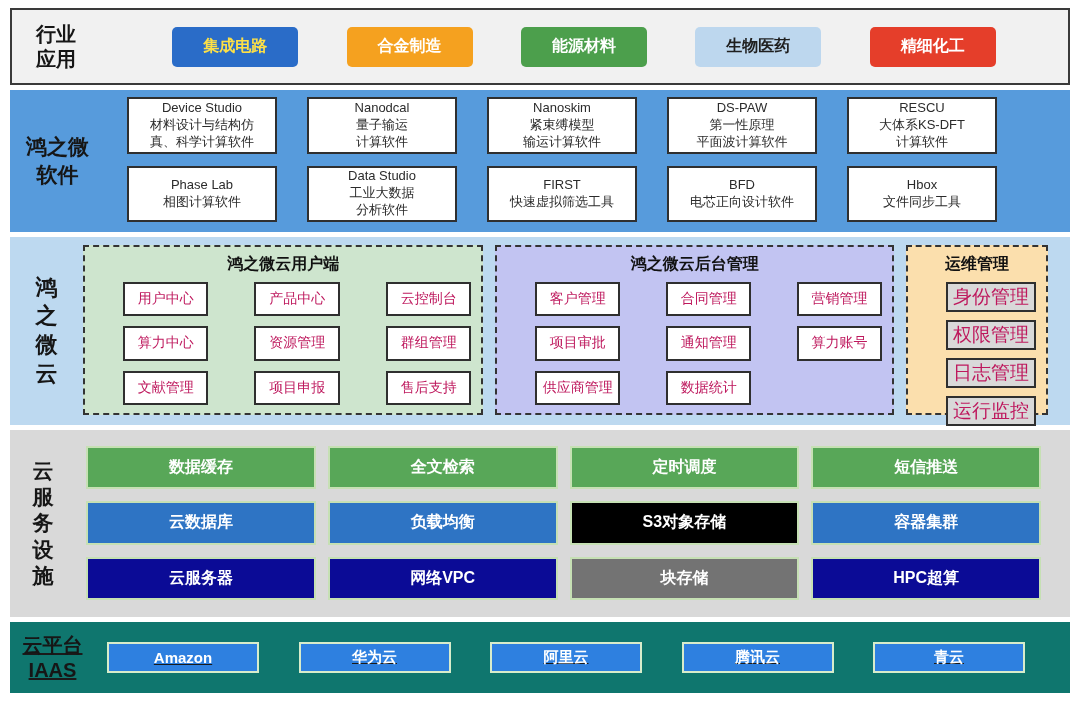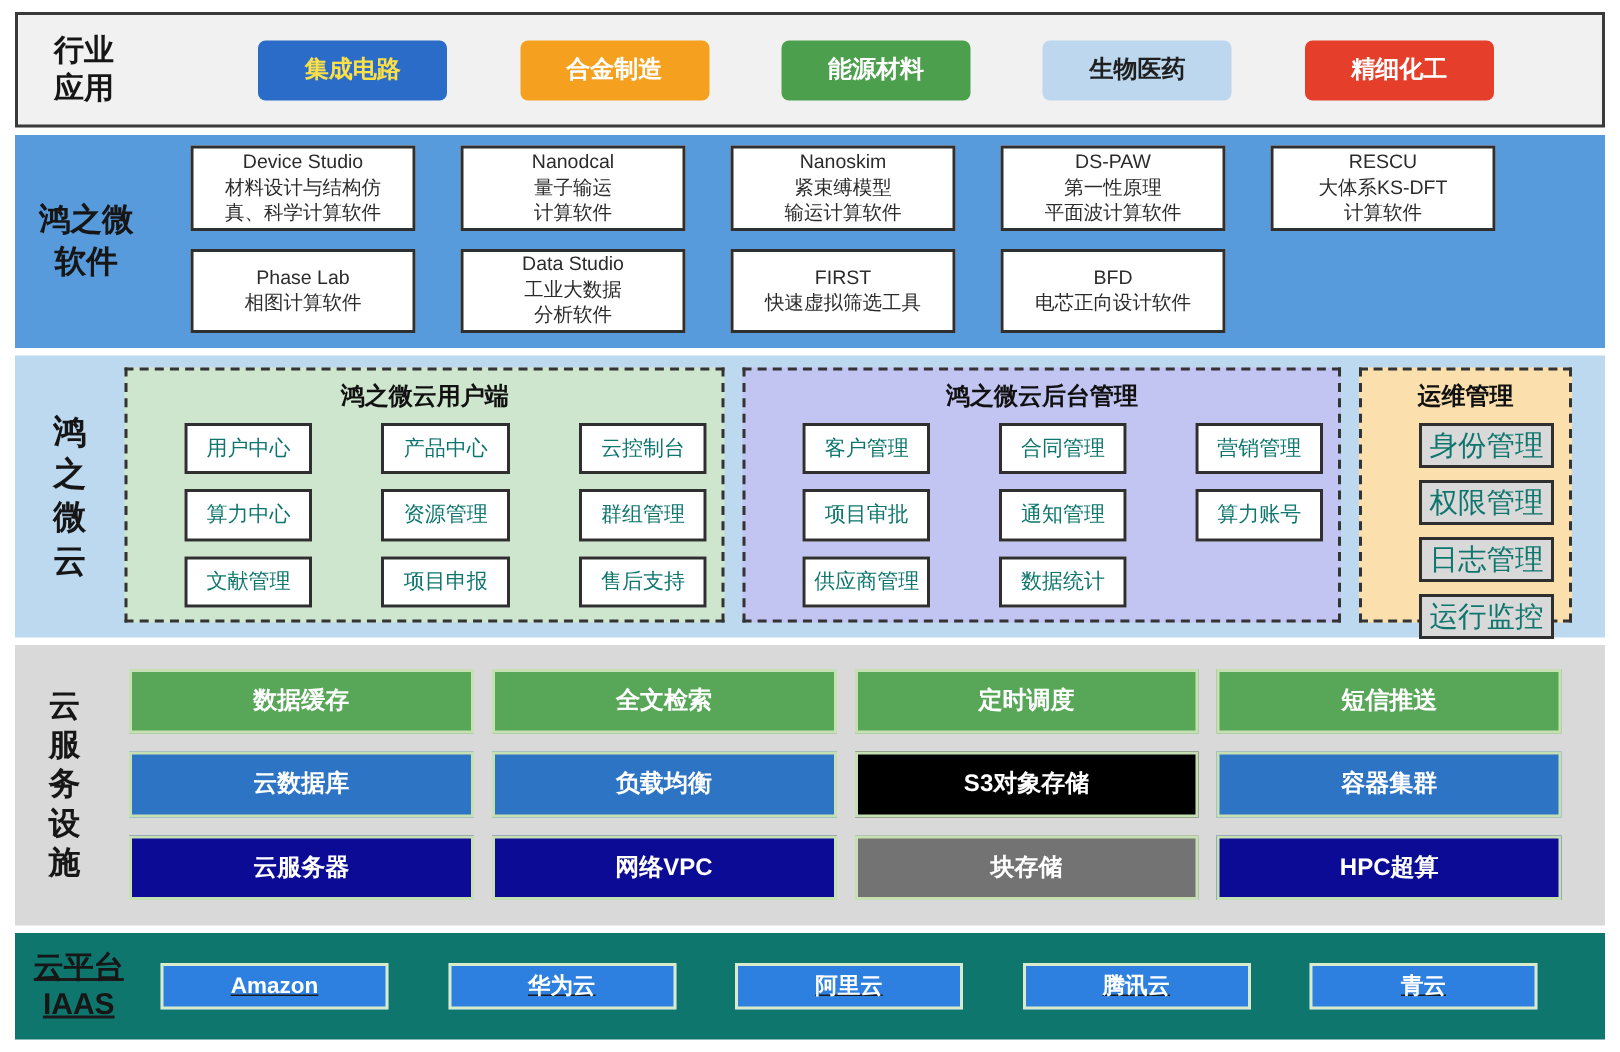--- a/index.html
+++ b/index.html
@@ -76,21 +76,21 @@
     color: #111; margin: 2px 0 7px;
   }
   .group-cells {
     flex: 1; display: grid;
     grid-template-columns: repeat(3, 1fr);
     column-gap: 18px; row-gap: 10px;
   }
   .cell {
     background: #ffffff; border: 2px solid #2f2f2f;
     display: flex; align-items: center; justify-content: center;
-    font-size: 14px; color: #0f766e; margin-left: 28px;
+    font-size: 14px; color: #be185d; margin-left: 28px;
   }
   .g-ops .group-cells { display: flex; flex-direction: column; gap: 8px; }
   .g-ops .cell { background: #d9d9d9; font-size: 19px; flex: 1; }
 
   
   .services { height: 187px; background: #d9d9d9; }
   .services .layer-label { width: 66px; font-size: 21px; line-height: 1.24; }
   .svc-grid {
     flex: 1; display: grid;
     grid-template-columns: repeat(4, 1fr);
@@ -177,20 +177,24 @@
           <div>工业大数据</div>
           <div>分析软件</div>
         </div>
         <div class="sw-box">
           <div>FIRST</div>
           <div>快速虚拟筛选工具</div>
         </div>
         <div class="sw-box">
           <div>BFD</div>
           <div>电芯正向设计软件</div>
+        </div>
+        <div class="sw-box">
+          <div>Hbox</div>
+          <div>文件同步工具</div>
         </div>
       </div>
   </div>
 
   <div class="section cloud" style="background: rgb(189, 217, 240);">
     <div class="layer-label">
         <div>鸿</div>
         <div>之</div>
         <div>微</div>
         <div>云</div>

